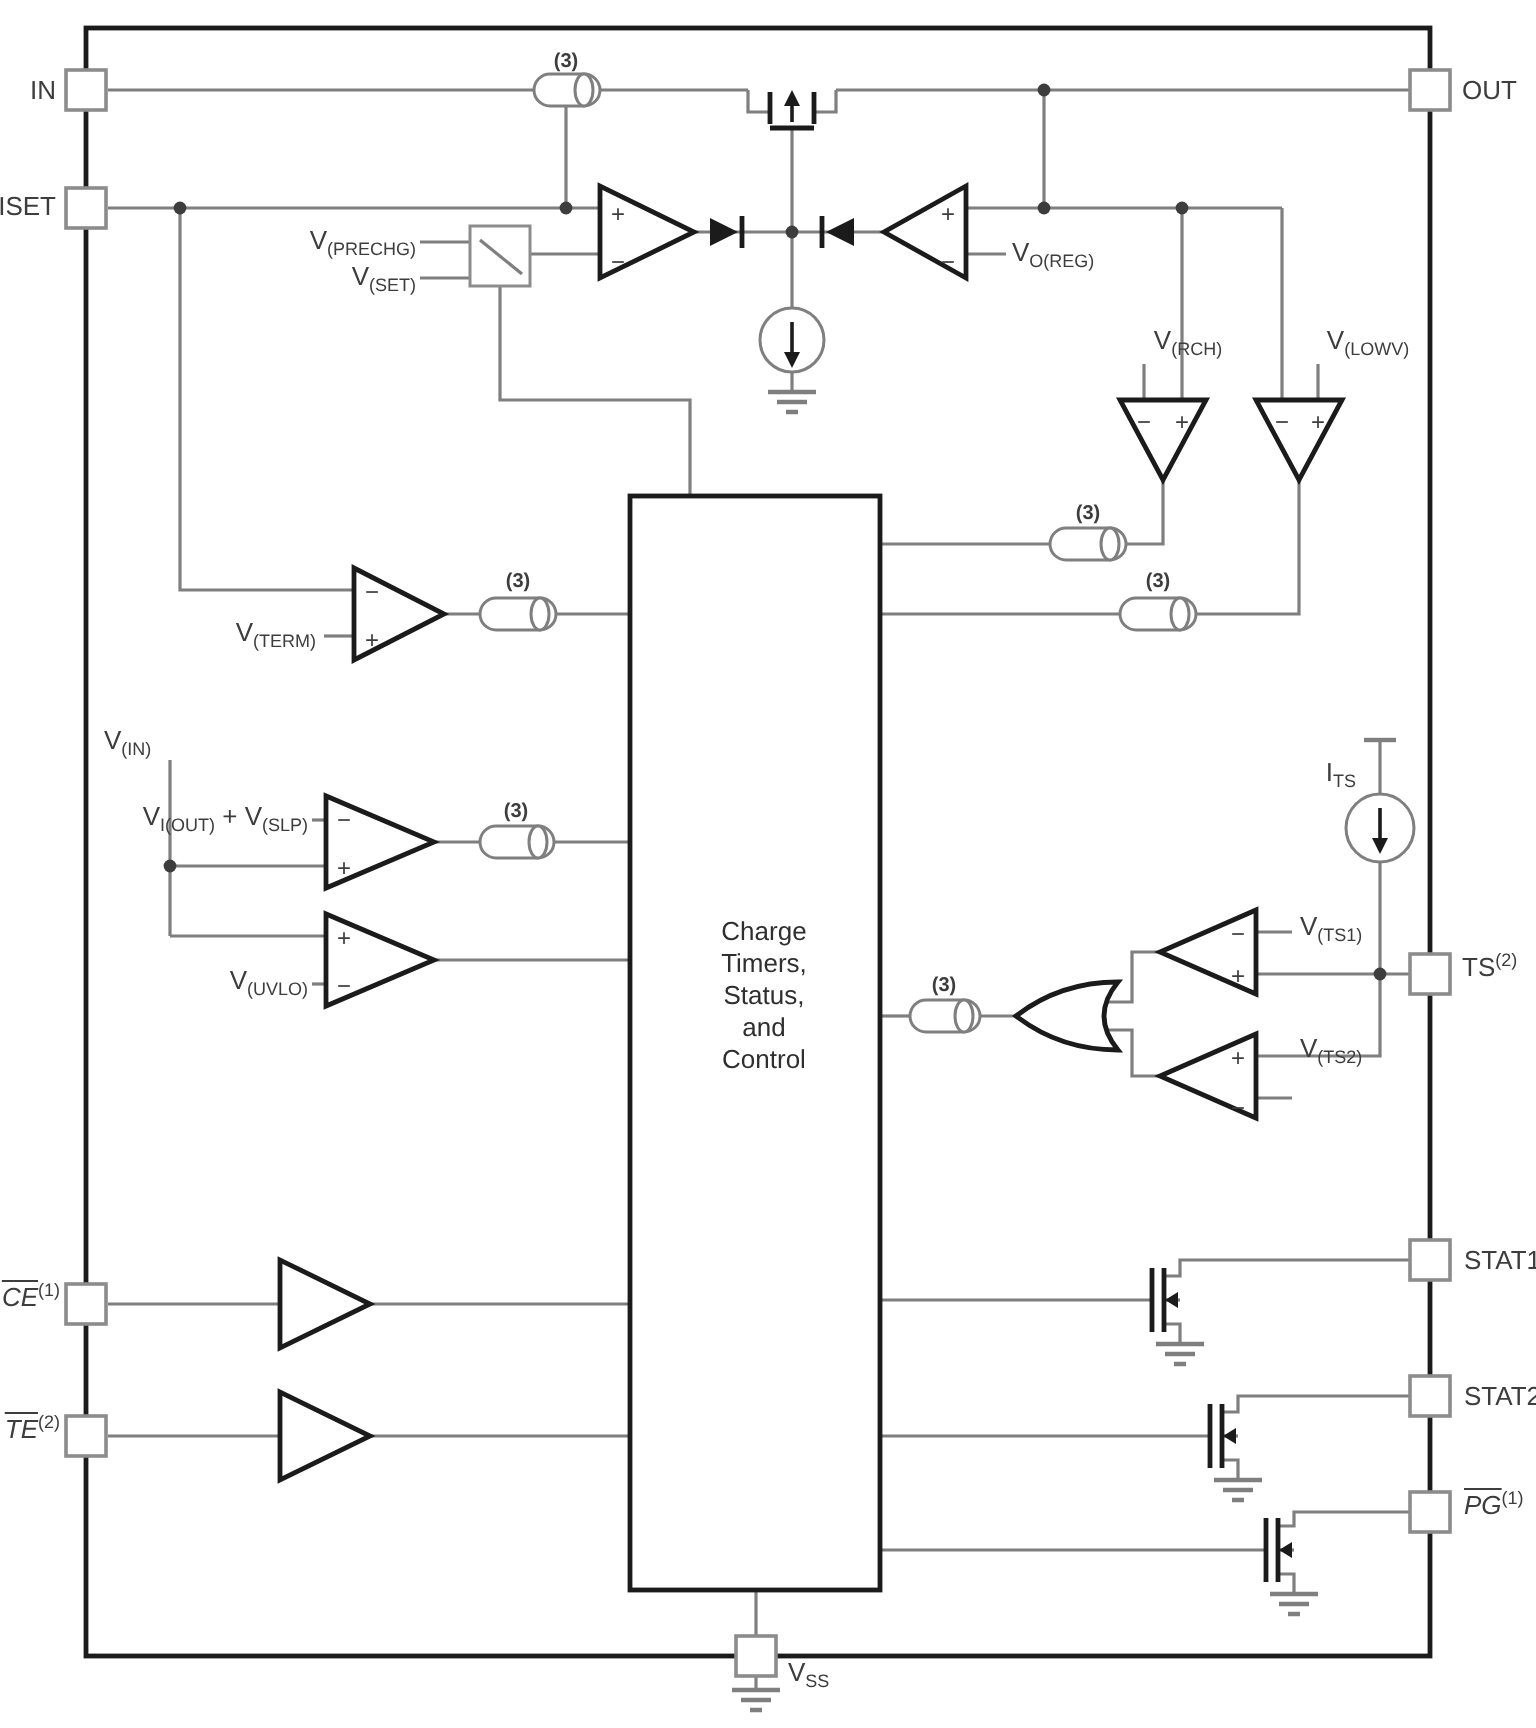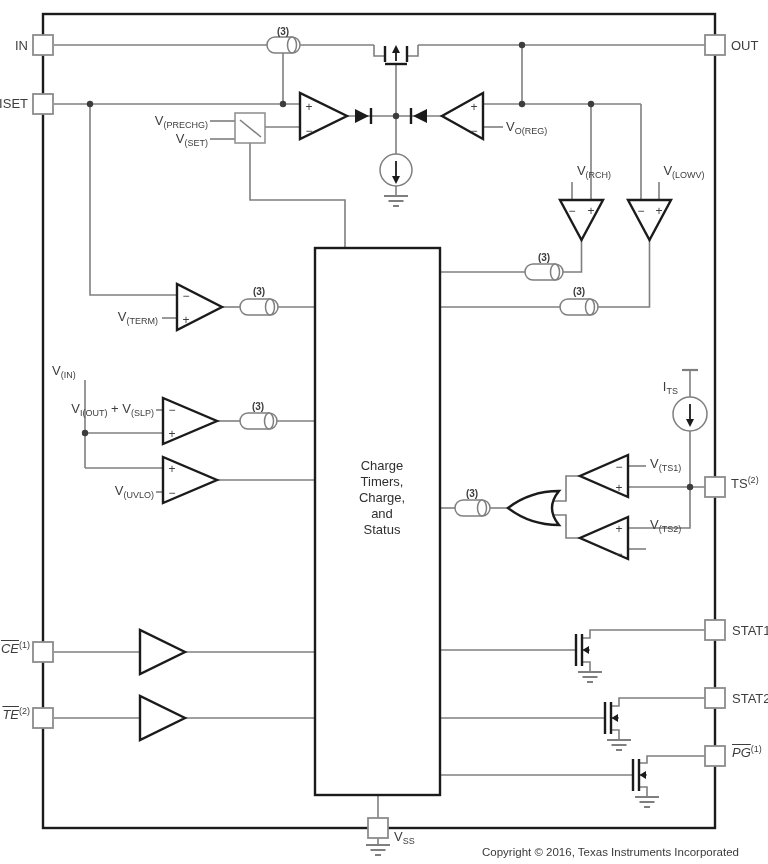--- a/index.html
+++ b/index.html
@@ -291,19 +291,18 @@
 <div class="f3" style="left:283px;top:31px">(3)</div>
 <div class="f3" style="left:259px;top:291px">(3)</div>
 <div class="f3" style="left:544px;top:257px">(3)</div>
 <div class="f3" style="left:579px;top:291px">(3)</div>
 <div class="f3" style="left:258px;top:406px">(3)</div>
 <div class="f3" style="left:472px;top:493px">(3)</div>
 
 <div class="blocktext">
   <div>Charge</div>
   <div>Timers,</div>
-  <div>Charge,</div>
+  <div>Status,</div>
   <div>and</div>
-  <div>Status</div>
+  <div>Control</div>
 </div>
 
-<div class="copy">Copyright © 2016, Texas Instruments Incorporated</div>
 </div>
 
 </body></html>

